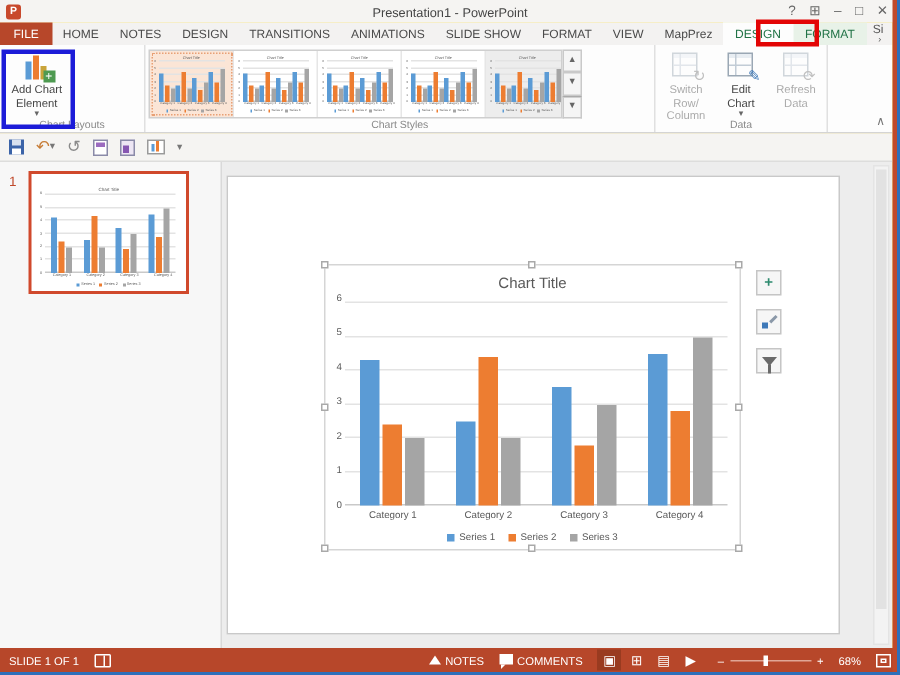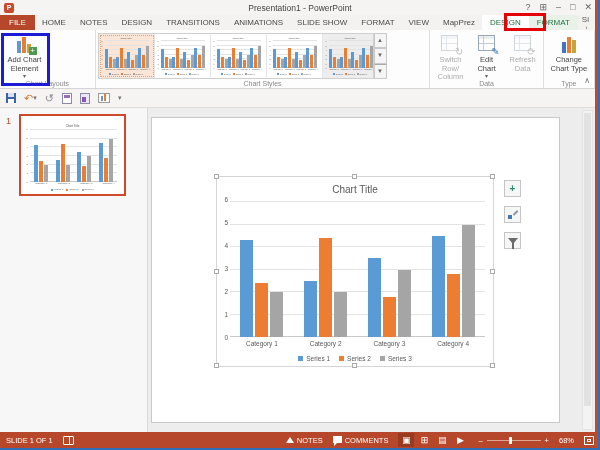--- a/index.html
+++ b/index.html
@@ -589,33 +589,20 @@
         <div class="bigbtn disabled" style="width: 28px;">
           <div class="bicon">
             <span class="grid-icon"></span>
             <i class="overlay-glyph" style="color: rgb(119, 119, 119);">⟳</i>
           </div>
           <span>Refresh Data</span>
         </div>
         <div class="glabel">Data</div>
     </div>
 
-    <div class="rgroup" style="width:52px;justify-content:center;">
-      <div class="bigbtn">
-        <div class="bicon">
-          <span class="bars-icon" style="left:4px;">
-              <i style="height:11px;background:#4472C4;"></i>
-              <i style="height:16px;background:#ED7D31;"></i>
-              <i style="height:13px;background:#C9A43A;"></i>
-            </span>
-        </div>
-        <span>Change Chart Type</span>
-      </div>
-      <div class="glabel">Type</div>
-    </div>
 
   </div>
   <div class="ribbon-collapse">∧</div>
   <div class="blue-box"></div>
 
   <div class="qat">
     <span class="q">
         <span class="q-save"></span>
       </span>
     <span class="q q-undo">↶<span class="q-dd">▾</span></span>

